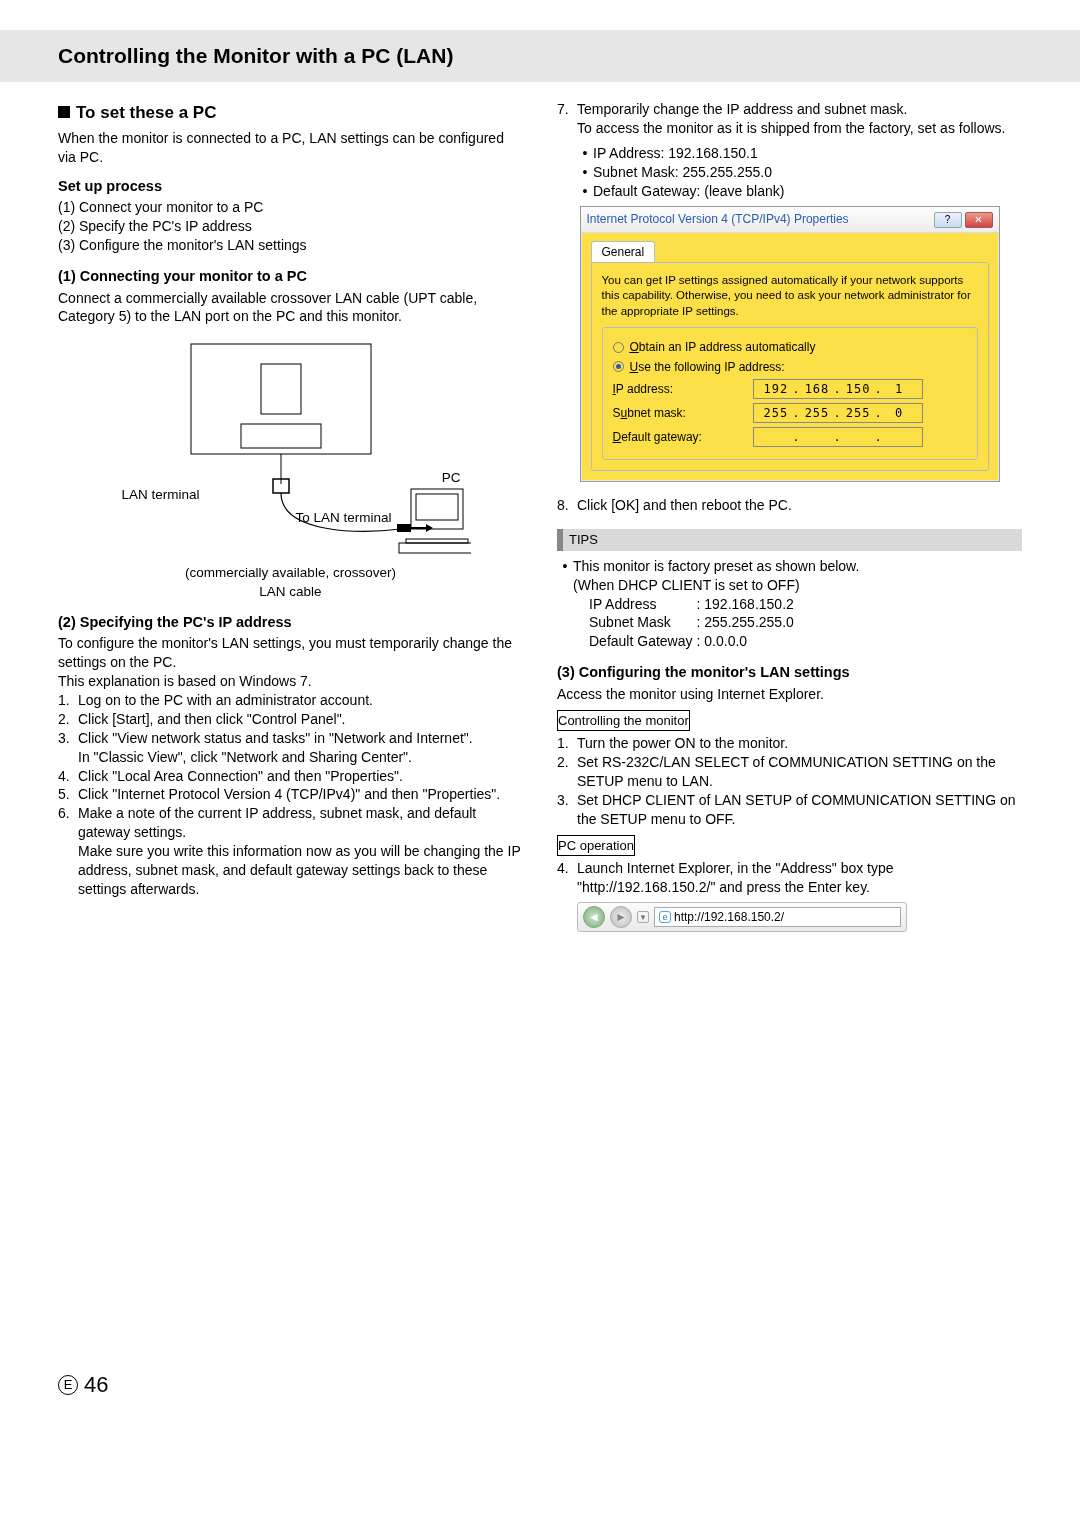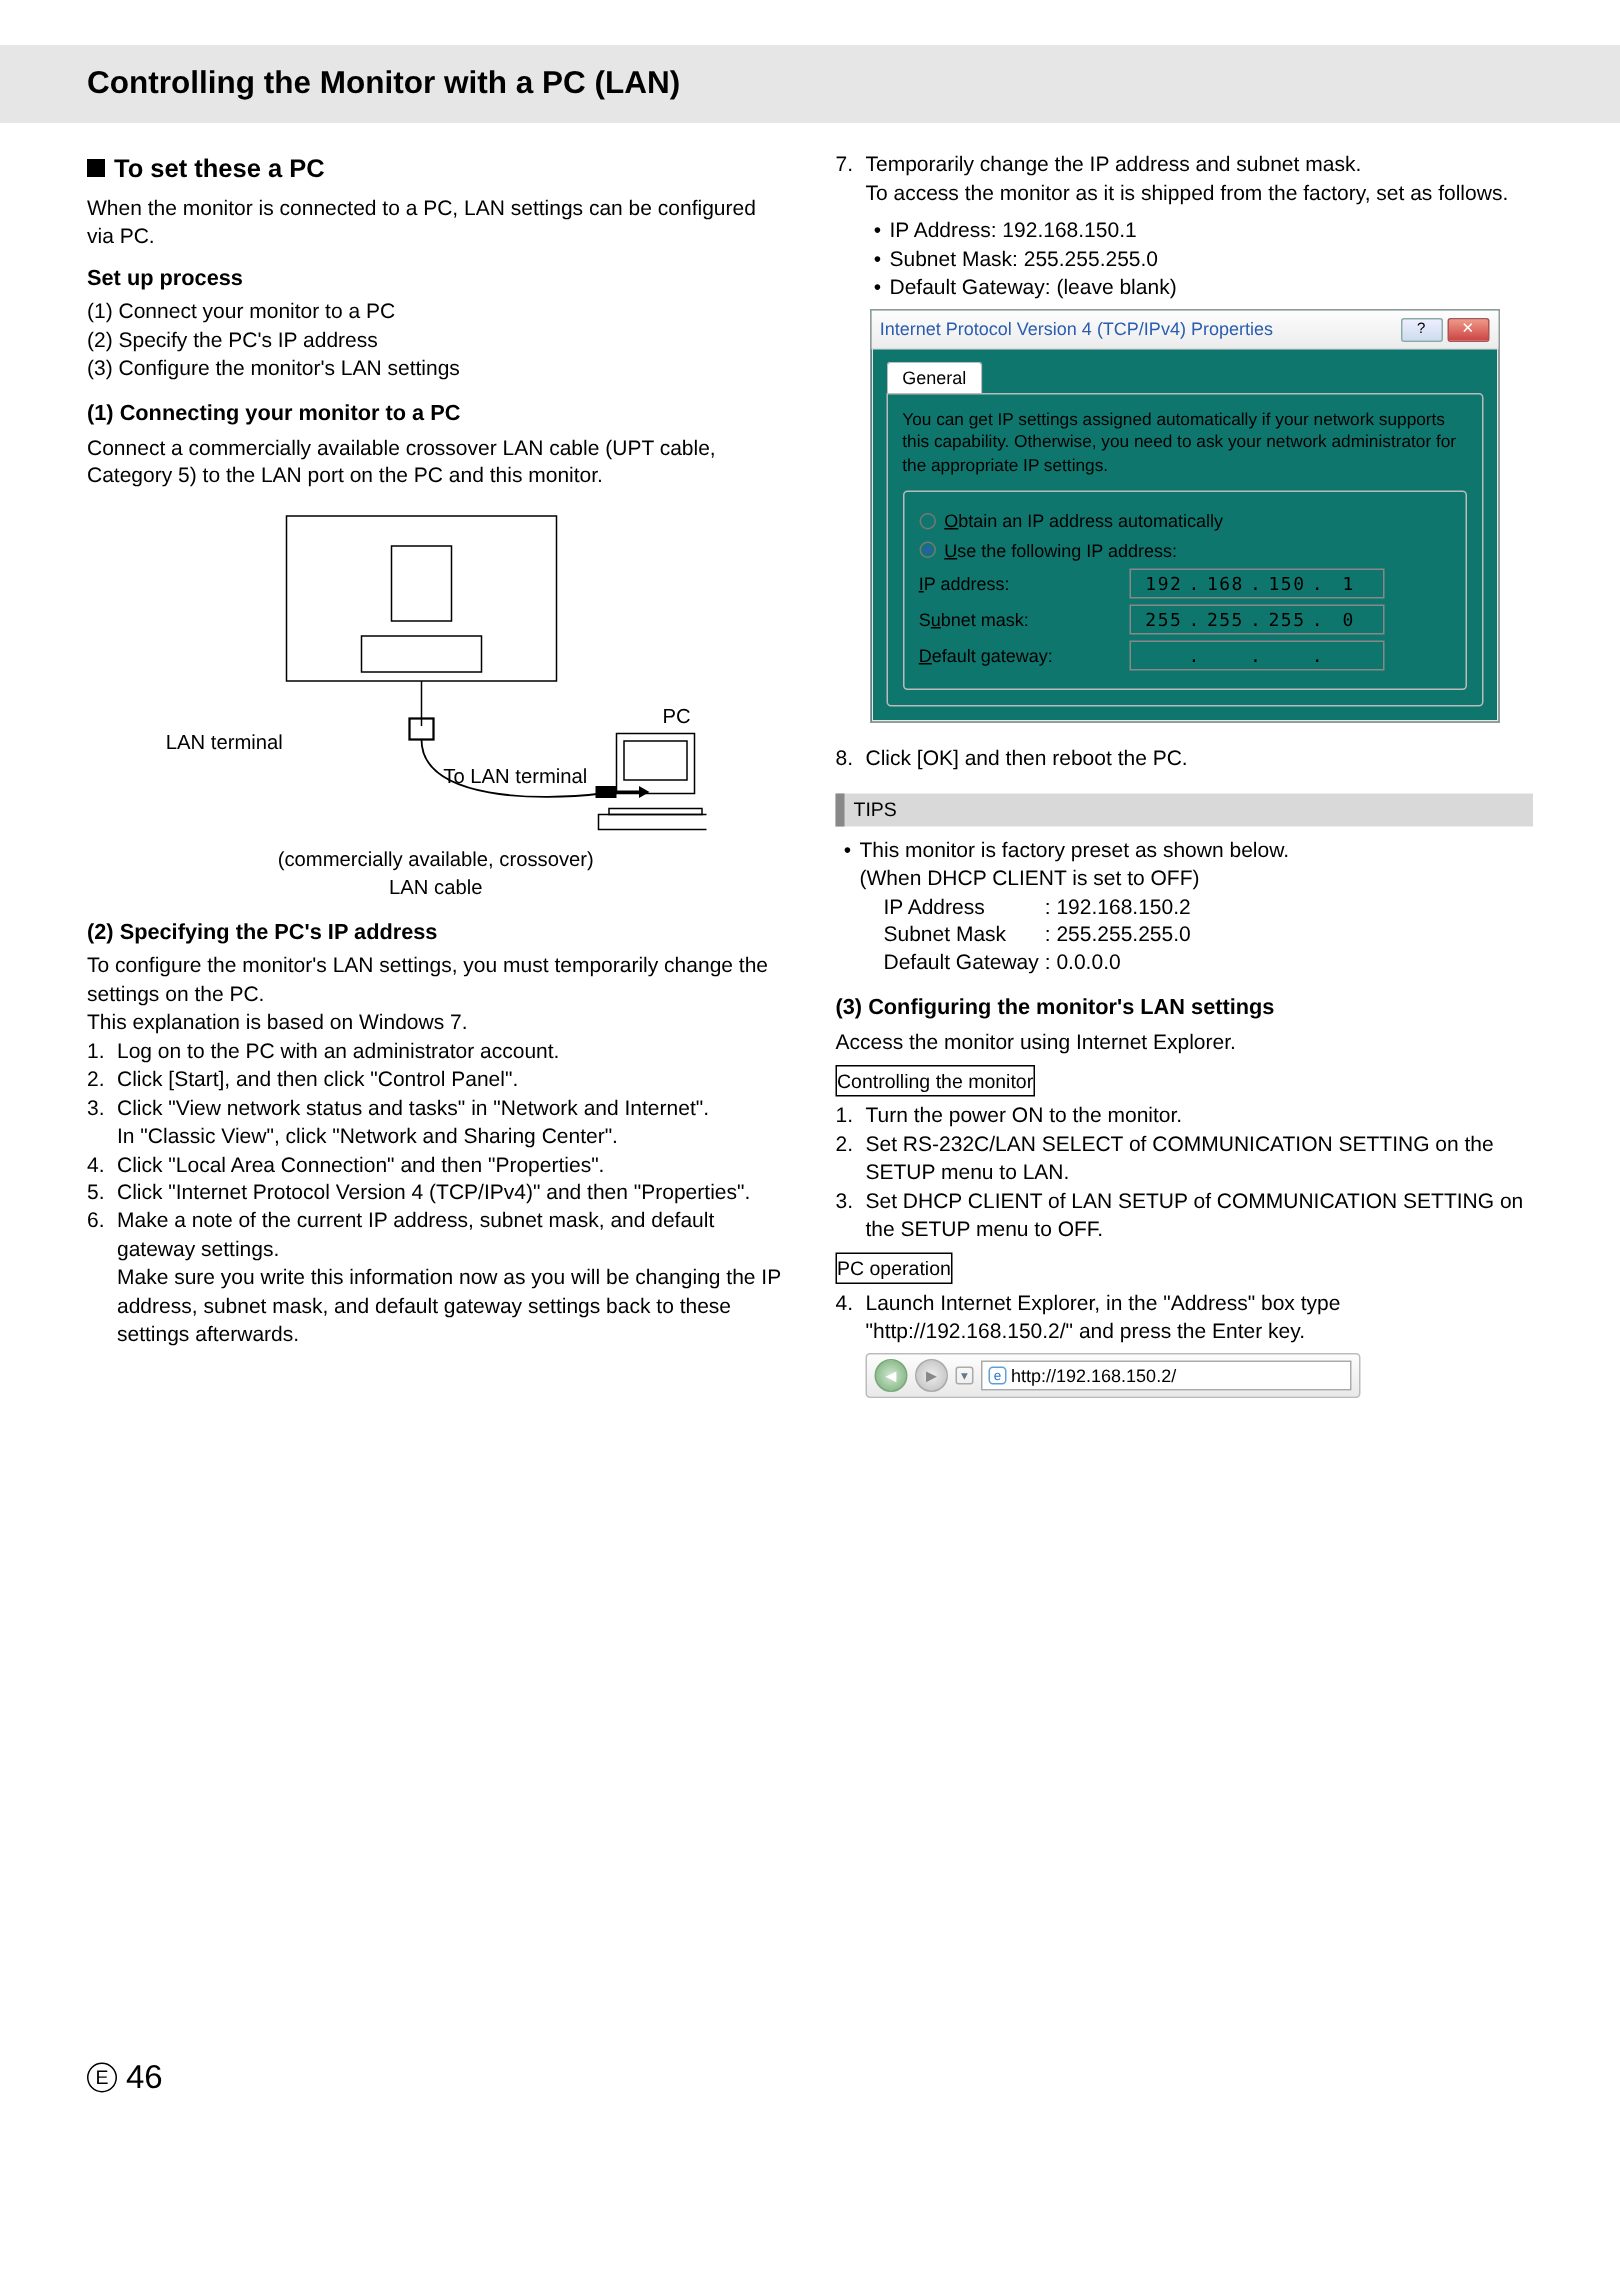--- a/index.html
+++ b/index.html
@@ -29,21 +29,21 @@
   ul.dot > li::before { content:"•"; width:16px; flex:0 0 16px; text-align:center; }
   .figure { border: none; margin: 8px 0 6px 0; text-align:center; }
   .figure svg { display:block; margin:0 auto; }
   .fig-caption { font-size:13.5px; text-align:center; }
   .tips-bar { background:#d9d9d9; border-left:6px solid #888; padding:2px 6px; font-size:13px; margin:14px 0 6px 0; width:100%; }
   .boxed { border:1px solid #000; display:inline-block; padding:1px 0; font-size:13px; margin:6px 0 3px 0; }
   table.kvp { border-collapse:collapse; font-size:14px; margin-left:16px; }
   table.kvp td { padding:0 4px 0 0;margin-left:35px; }
   .win {
     border:1px solid #999; font-family: "Segoe UI", Tahoma, sans-serif;
-    width: 420px; margin: 6px auto 2px auto; font-size:12px; background:#0f766e;
+    width: 420px; margin: 6px auto 2px auto; font-size:12px; background:#fde047;
     box-shadow: 0 0 0 1px #e8e8e8 inset;
   }
   .win-title { display:flex; align-items:center; padding:4px 6px; border-bottom:1px solid #ddd; background:linear-gradient(#fdfdfd,#ececec); }
   .win-title .t { color:#2a5db0; flex:1; }
   .win-title .qbtn, .win-title .xbtn { width:28px; height:16px; border:1px solid #8aa; border-radius:2px; margin-left:3px; text-align:center; font-size:10px; line-height:14px; }
   .win-title .xbtn { background:linear-gradient(#e98,#c44); color:#fff; border-color:#a55;}
   .win-title .qbtn { background:linear-gradient(#eef,#cde); }
   .win-body { padding:8px 10px 10px 10px; }
   .tab { border:1px solid #bbb; border-bottom:none; display:inline-block; padding:2px 10px; font-size:12px; border-radius:3px 3px 0 0; background:#fff; }
   .tabpane { border:1px solid #bbb; padding:10px; border-radius:0 3px 3px 3px; }
@@ -113,21 +113,21 @@
 
           <path d="M300 194 L 315 194" stroke="#000" stroke-width="2"></path>
           <path d="M315 190 L 322 194 L 315 198 Z" fill="#000"></path>
 
           <rect x="300" y="155" width="52" height="40" fill="none" stroke="#000"></rect>
           <rect x="305" y="160" width="42" height="26" fill="none" stroke="#000"></rect>
           <rect x="295" y="205" width="62" height="4" fill="none" stroke="#000"></rect>
           <rect x="288" y="209" width="76" height="10" fill="none" stroke="#000"></rect>
         </svg>
         <div style="position:relative; width:360px; margin:0 auto;">
-          <span style="position:absolute; left:0; top:-78px; font-size:13.5px;">LAN terminal</span>
+          <span style="position:absolute; left:11px; top:-78px; font-size:13.5px;">LAN terminal</span>
           <span style="position:absolute; right:10px; top:-95px; font-size:13.5px;">PC</span>
           <span style="position:absolute; left:185px; top:-55px; font-size:13.5px;">To LAN terminal</span>
         </div>
         <div class="fig-caption">(commercially available, crossover)</div>
         <div class="fig-caption">LAN cable</div>
       </div>
 
       <div class="subhead2">(2) Specifying the PC's IP address</div>
       <p>To configure the monitor's LAN settings, you must temporarily change the settings on the PC.</p>
       <p>This explanation is based on Windows 7.</p>

